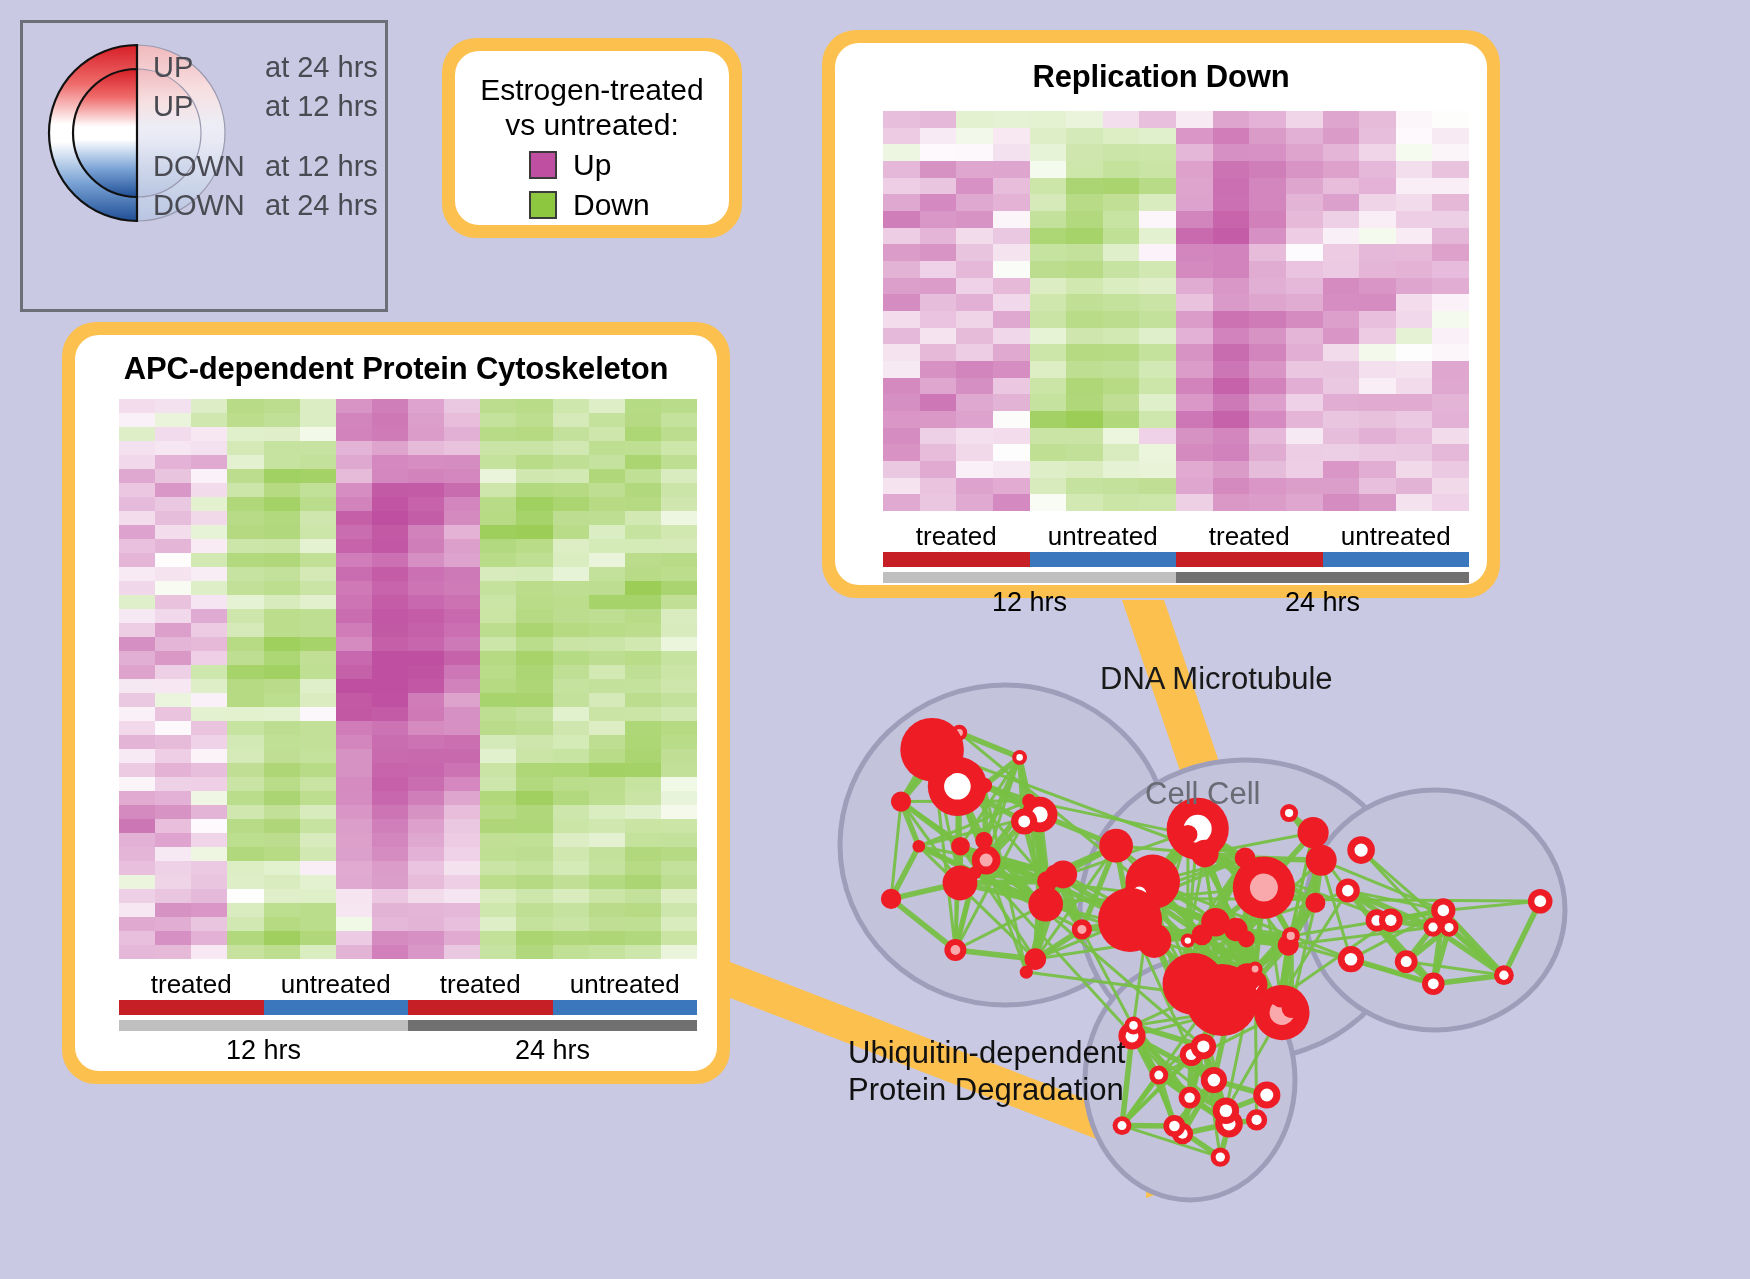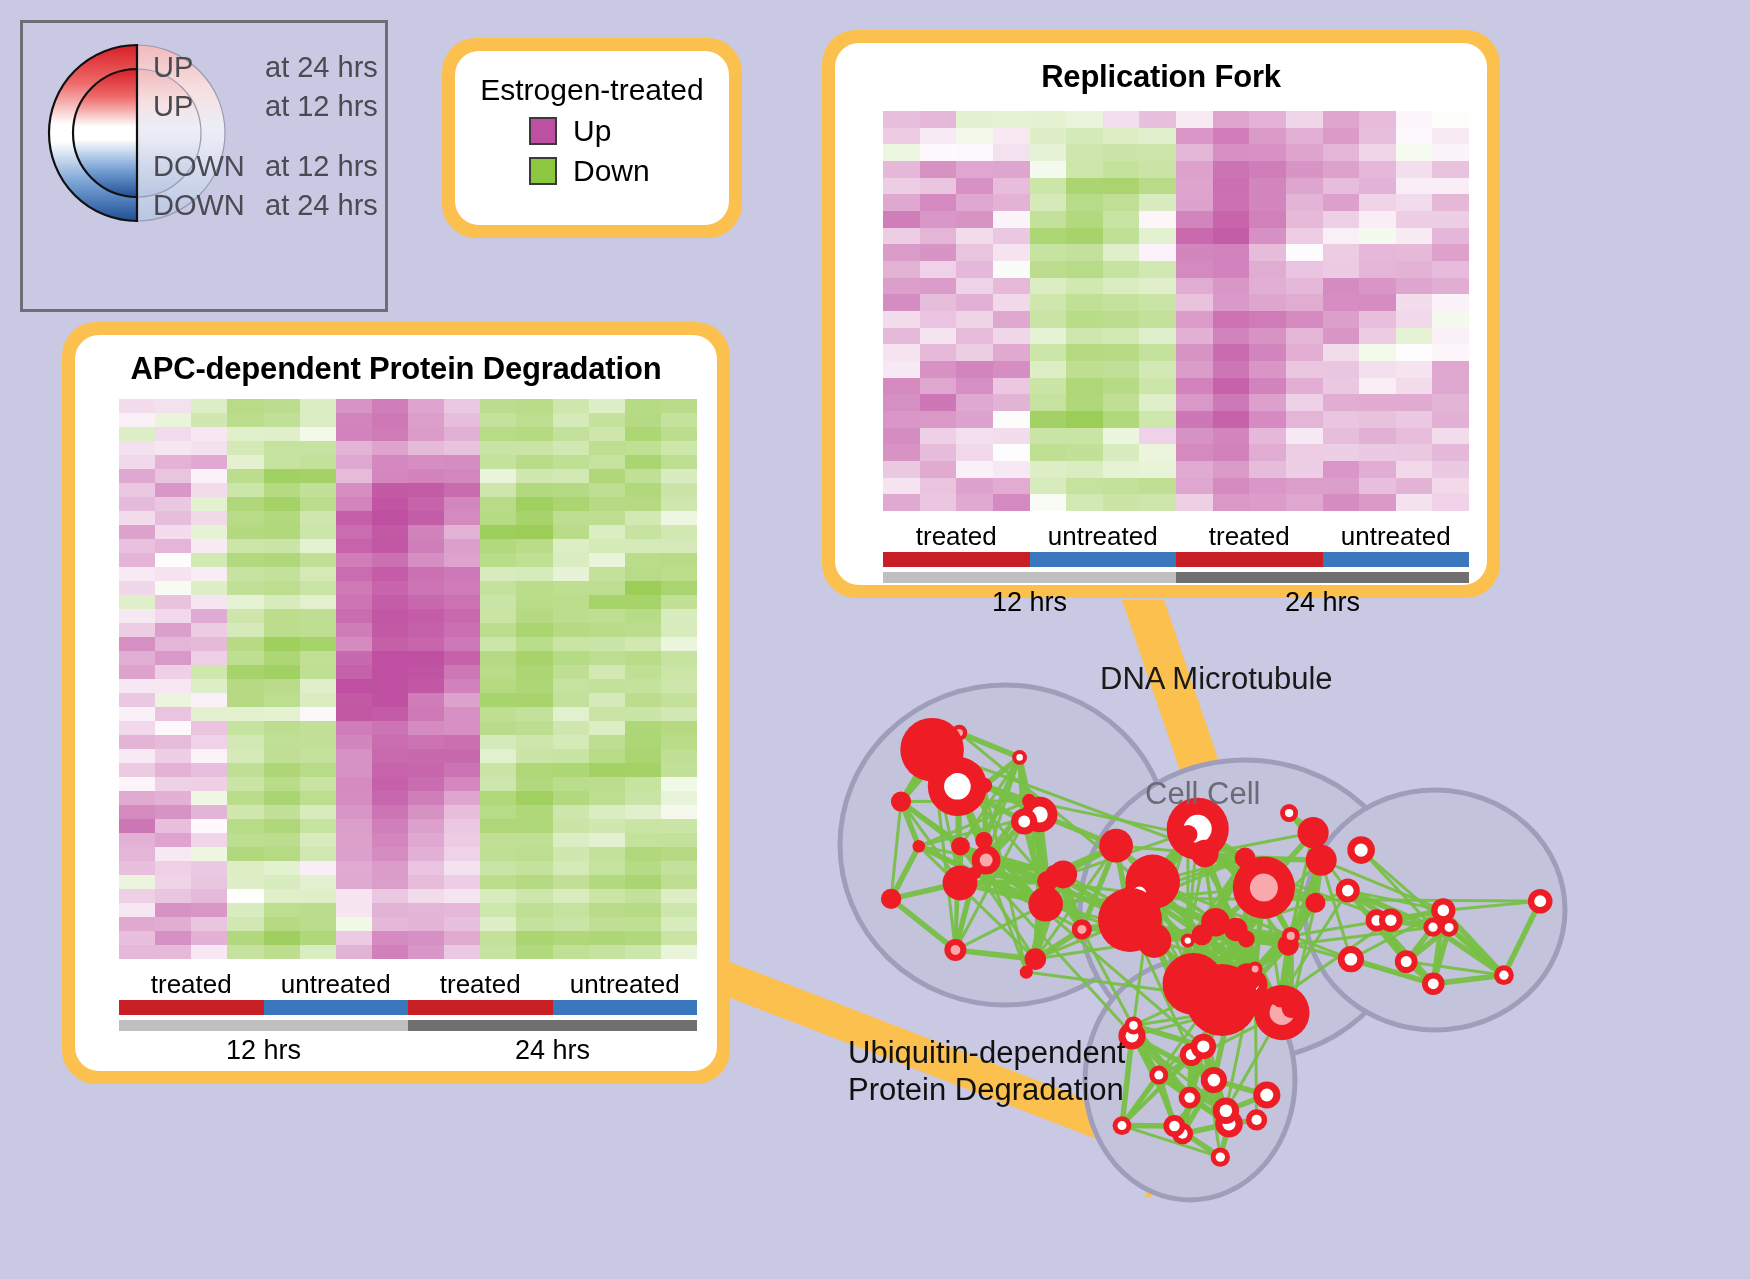--- a/index.html
+++ b/index.html
@@ -141,35 +141,36 @@
     <div class="keyrow" style="left:130px;top:166px;">
       <span class="w" style="display:inline-block;width:112px;">DOWN</span><span>at 24 hrs</span>
     </div>
 
   </div>
 
   <div class="ypanel" id="updown">
     <div class="inner">
       <div class="ttl">
         <div>Estrogen-treated</div>
+        <div>vs untreated:</div>
       </div>
       <div class="sw">
         <span class="chip" id="chipUp" style="background: rgb(191, 79, 160);"></span>
         <span>Up</span>
       </div>
       <div class="sw">
         <span class="chip" id="chipDown" style="background: rgb(141, 198, 63);"></span>
         <span>Down</span>
       </div>
     </div>
   </div>
 
   <div class="ypanel" id="repfork">
     <div class="inner">
-      <div class="hm-title">Replication Fork</div>
+      <div class="hm-title">Replication Down</div>
       <div id="rfmap" class="grid" style="grid-template-columns: repeat(16, 1fr); grid-template-rows: repeat(24, 1fr);">
           <div style="background:rgb(231,190,220)"></div>
           <div style="background:rgb(229,184,217)"></div>
           <div style="background:rgb(228,241,209)"></div>
           <div style="background:rgb(229,242,212)"></div>
           <div style="background:rgb(228,242,210)"></div>
           <div style="background:rgb(234,244,219)"></div>
           <div style="background:rgb(243,222,237)"></div>
           <div style="background:rgb(232,191,220)"></div>
           <div style="background:rgb(247,234,243)"></div>
@@ -569,21 +570,21 @@
         <div class="hrs">
           <span>12 hrs</span>
           <span>24 hrs</span>
         </div>
       </div>
     </div>
   </div>
 
   <div class="ypanel" id="apc">
     <div class="inner">
-      <div class="hm-title">APC-dependent Protein Degradation</div>
+      <div class="hm-title">APC-dependent Protein Cytoskeleton</div>
       <div id="apcmap" class="grid" style="grid-template-columns: repeat(16, 1fr); grid-template-rows: repeat(40, 1fr);">
           <div style="background:rgb(243,221,237)"></div>
           <div style="background:rgb(244,225,239)"></div>
           <div style="background:rgb(221,238,198)"></div>
           <div style="background:rgb(183,219,134)"></div>
           <div style="background:rgb(188,221,141)"></div>
           <div style="background:rgb(219,237,195)"></div>
           <div style="background:rgb(216,148,197)"></div>
           <div style="background:rgb(208,126,186)"></div>
           <div style="background:rgb(222,163,206)"></div>

